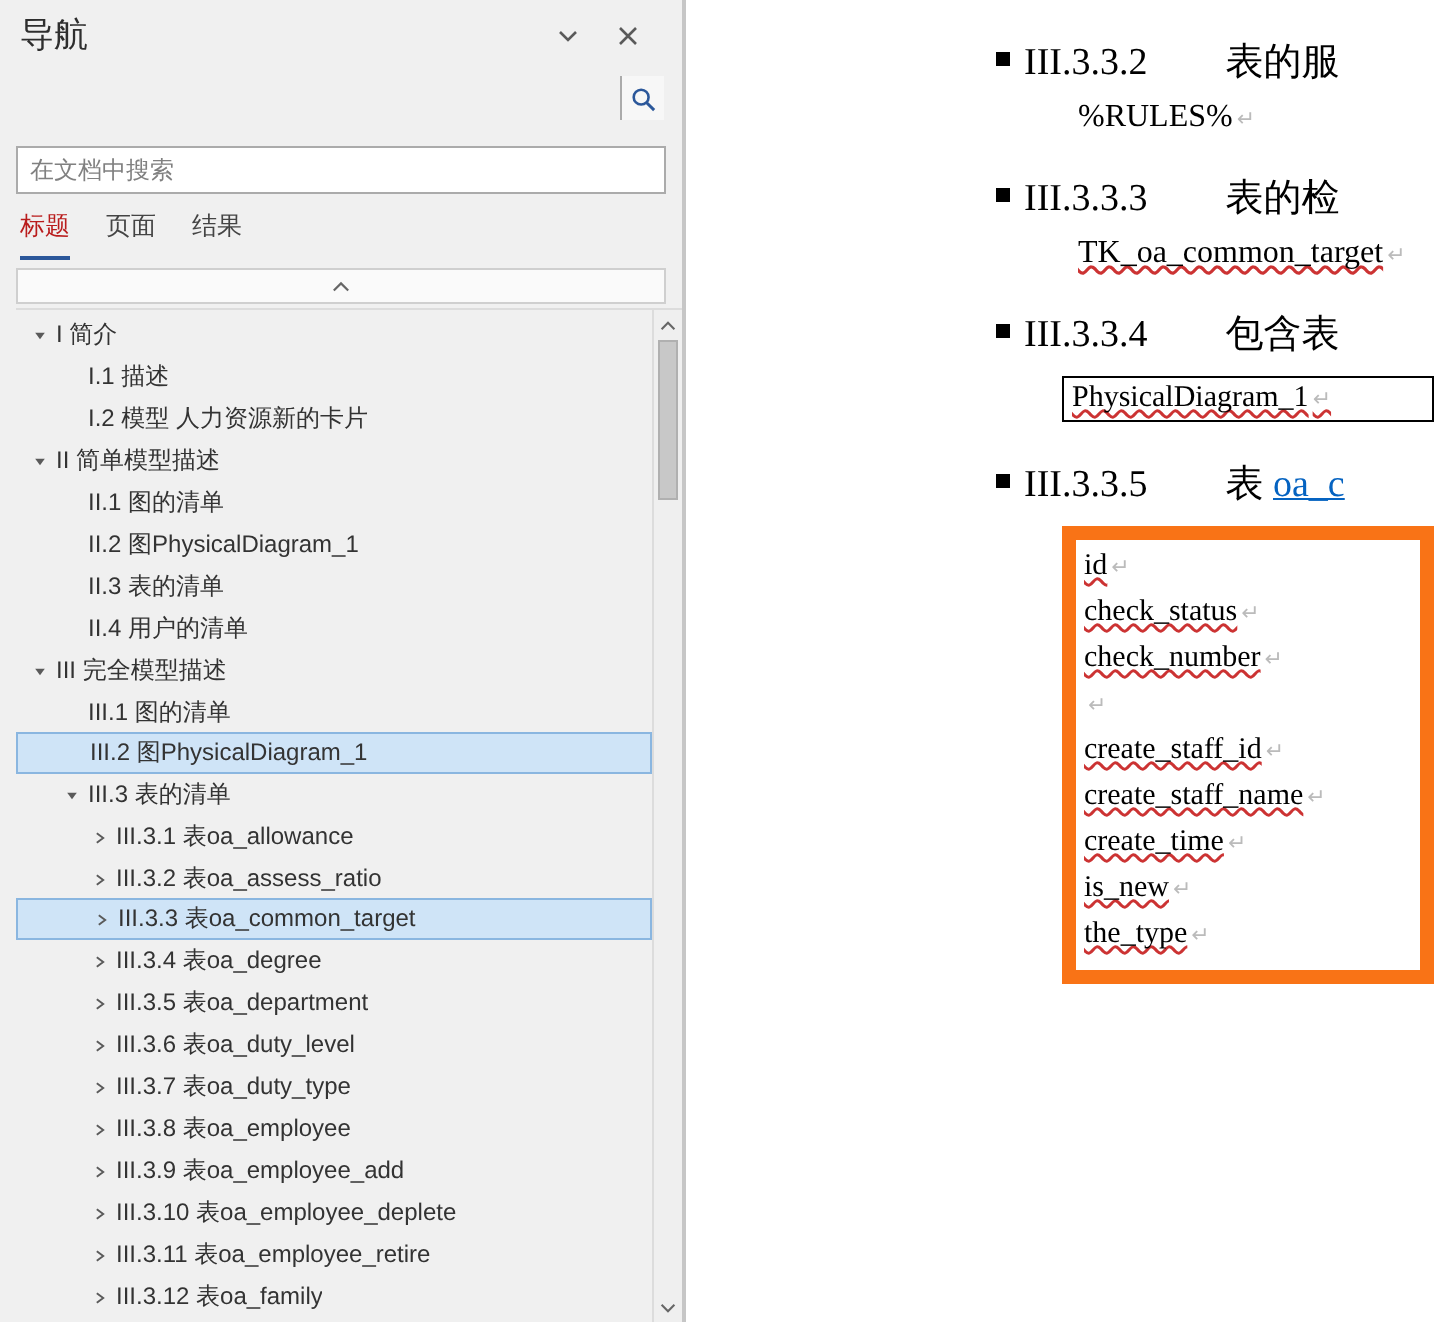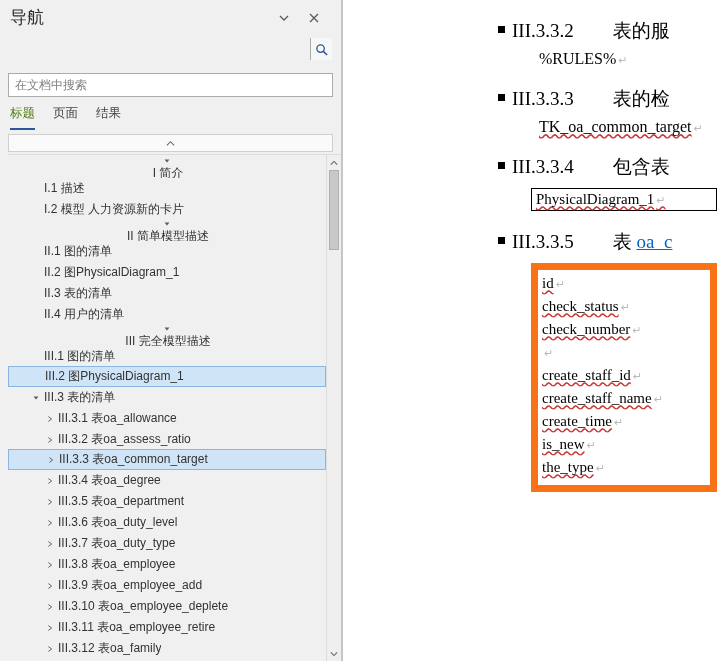--- a/index.html
+++ b/index.html
@@ -64,21 +64,21 @@
     color: #2b579a;
   }
   .tabs {
     display: flex;
     padding: 4px 10px 0 10px;
     gap: 18px;
     font-size: 12.5px;
     color: #444;
   }
   .tab { padding-bottom: 6px; cursor: pointer; }
-  .tab.active { color: #4d7c0f; border-bottom: 2px solid #2b579a; }
+  .tab.active { color: #b91c1c; border-bottom: 2px solid #2b579a; }
   .toolbar-row {
     margin: 4px 8px 2px 8px;
     height: 18px;
     border: 1px solid #cfcfcf;
     background: #fafafa;
     display: flex; align-items: center; justify-content: center;
     cursor: pointer;
     color: #666;
   }
   .toolbar-row svg { width: 9px; height: 9px; }
@@ -123,21 +123,21 @@
     margin-top:-1px;
   }
   .caret {
     width: 12px;
     display: inline-flex; justify-content: center;
     color: #5a5a5a;
     font-size: 10px;
     margin-right: 2px;
   }
   .caret svg { width:8px; height:8px; }
-  .indent-1 { padding-left: 6px; flex-direction: column; }
+  .indent-1 { padding-left: 6px; }
   .indent-2 { padding-left: 22px; }
   .indent-3 { padding-left: 36px; }
   .row span.label { overflow:hidden; text-overflow:ellipsis; }
 
   
   .doc-pane {
     flex: 1;
     background: #ffffff;
     position: relative;
     overflow: hidden;

